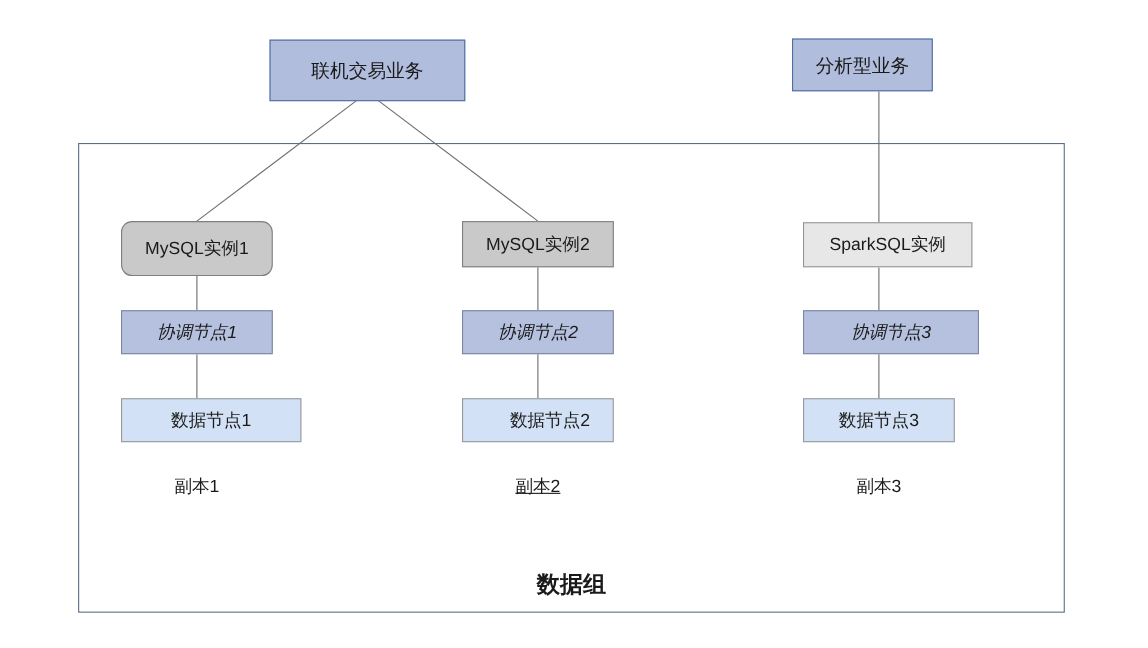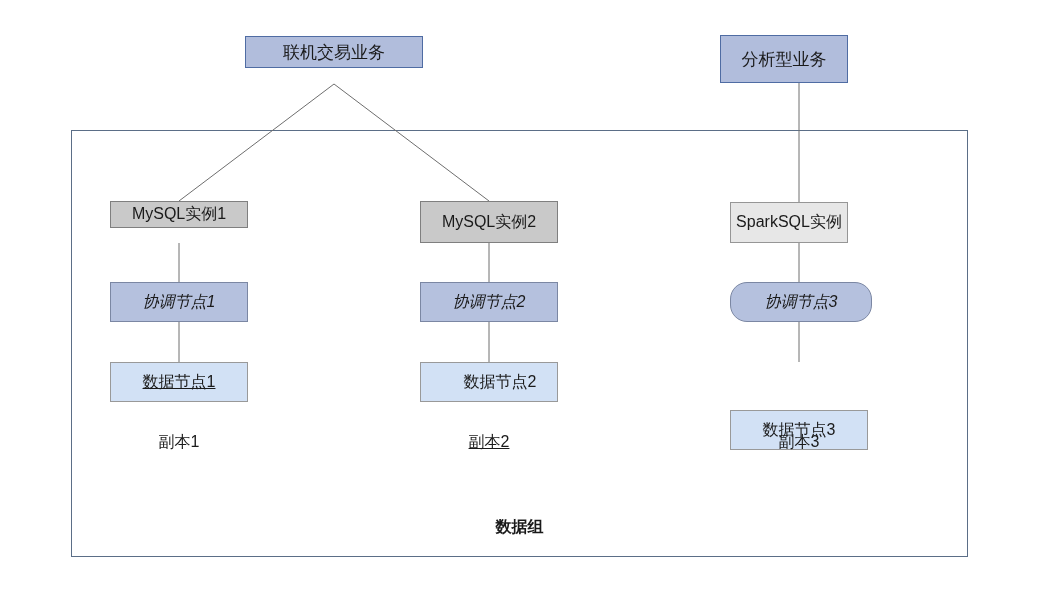--- a/index.html
+++ b/index.html
@@ -65,52 +65,52 @@
     width: 140px;
     top: 432px;
     text-align: center;
     font-size: 16px;
   }
   .group-label {
     position: absolute;
     left: 71px; top: 517px;
     width: 897px;
     text-align: center;
-    font-size: 16px;
+    font-size: 21px;
     font-weight: bold;
   }
 </style>
 </head>
 <body>
 
 <div class="group-container"></div>
 
 <svg class="connectors" viewBox="0 0 1044 589">
   <line x1="334" y1="84" x2="179" y2="201"></line>
   <line x1="334" y1="84" x2="489" y2="201"></line>
   <line x1="799" y1="83" x2="799" y2="202"></line>
   <line x1="179" y1="243" x2="179" y2="282"></line>
   <line x1="489" y1="243" x2="489" y2="282"></line>
   <line x1="799" y1="243" x2="799" y2="282"></line>
   <line x1="179" y1="322" x2="179" y2="362"></line>
   <line x1="489" y1="322" x2="489" y2="362"></line>
   <line x1="799" y1="322" x2="799" y2="362"></line>
 </svg>
 
-<div class="box business" style="left:245px; top:36px; width:178px; height:32px;">联机交易业务</div>
+<div class="box business" style="left:245px; top:36px; width:178px; height:56px;">联机交易业务</div>
 <div class="box business" style="left:720px; top:35px; width:128px; height:48px;">分析型业务</div>
 
-<div class="box mysql" style="left:110px; top:201px; width:138px; height:27px;">MySQL实例1</div>
+<div class="box mysql" style="left:110px; top:201px; width:138px; height:50px;border-radius:10px;">MySQL实例1</div>
 <div class="box coord" style="left:110px; top:282px; width:138px; height:40px;">协调节点1</div>
-<div class="box datanode" style="left:110px; top:362px; width:138px; height:40px;text-decoration:underline;">数据节点1</div>
+<div class="box datanode" style="left:110px; top:362px; width:164px; height:40px;">数据节点1</div>
 <div class="replica-label" style="left:109px;">副本1</div>
 
 <div class="box mysql" style="left:420px; top:201px; width:138px; height:42px;">MySQL实例2</div>
 <div class="box coord" style="left:420px; top:282px; width:138px; height:40px;">协调节点2</div>
 <div class="box datanode" style="left:420px; top:362px; width:138px; height:40px;padding-left:22px;">数据节点2</div>
 <div class="replica-label" style="left:419px;text-decoration:underline;">副本2</div>
 
-<div class="box spark" style="left:730px; top:202px; width:118px; height:41px;">SparkSQL实例</div>
-<div class="box coord" style="left:730px; top:282px; width:142px; height:40px;border-radius:17px;">协调节点3</div>
-<div class="box datanode" style="left:730px; top:362px; width:138px; height:40px;margin-top:48px;">数据节点3</div>
+<div class="box spark" style="left:730px; top:202px; width:154px; height:41px;">SparkSQL实例</div>
+<div class="box coord" style="left:730px; top:282px; width:160px; height:40px;">协调节点3</div>
+<div class="box datanode" style="left:730px; top:362px; width:138px; height:40px;">数据节点3</div>
 <div class="replica-label" style="left:729px;">副本3</div>
 
 <div class="group-label">数据组</div>
 
 </body></html>

